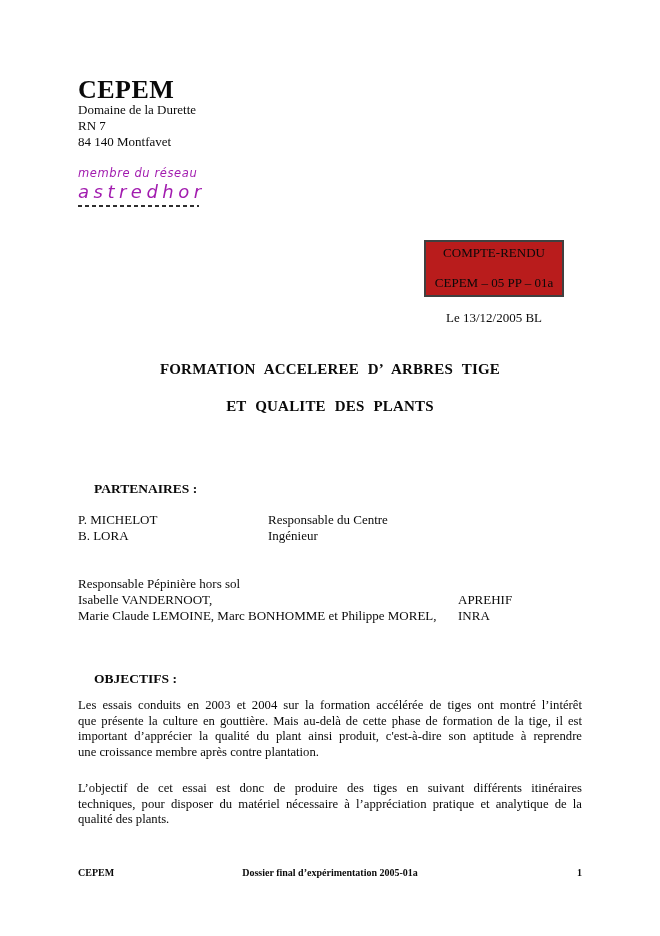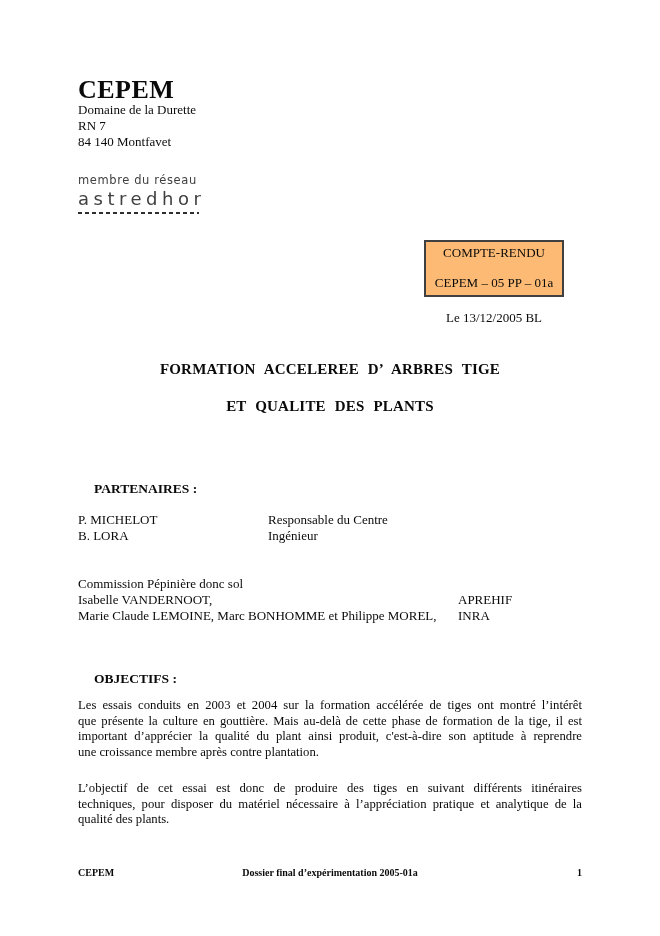--- a/index.html
+++ b/index.html
@@ -16,39 +16,40 @@
   .org-name {
     position: absolute; left: 78px; top: 76px;
     font-size: 26px; font-weight: bold; line-height: 1.05;
     letter-spacing: 0.5px;
   }
   .address {
     position: absolute; left: 78px; top: 102px;
     font-size: 13px; line-height: 16px;
   }
   .logo {
-    position: absolute; left: 78px; top: 173px;
-    color: #404040;
+    position: absolute; left: 78px; top: 166px;
+    color: #a21caf;
     font-family: "DejaVu Sans", sans-serif;
+    font-style: italic;
   }
   .logo-tagline {
     font-size: 11.5px; letter-spacing: 0.6px; font-weight: 500;
   }
   .logo-brand {
     font-size: 18px; letter-spacing: 4.5px; margin-top: 1px; text-align: center;
   }
   .logo-dots {
     margin-top: 3px; width: 121px; height: 2px;
     background: repeating-linear-gradient(90deg, #2e2e2e 0 4px, transparent 4px 7px);
   }
   
   .ref-box {
     position: absolute; left: 424px; top: 240px;
     width: 140px; height: 57px; box-sizing: border-box;
-    background: #fdba74; border: 2px solid #404040;
+    background: #b91c1c; border: 2px solid #404040;
     display: flex; flex-direction: column; justify-content: space-between;
     text-align: center; font-size: 13px; padding: 3px 0 4px 0;
   }
   .date-line {
     position: absolute; left: 424px; top: 310px; width: 140px;
     text-align: center; font-size: 13px;
   }
   
   .doc-title {
     position: absolute; left: 0; width: 660px;
@@ -126,21 +127,21 @@
       <span class="partner-name">P. MICHELOT</span>
       <span>Responsable du Centre</span>
     </div>
     <div class="partner-row">
       <span class="partner-name">B. LORA</span>
       <span>Ingénieur</span>
     </div>
   </div>
 
   <div class="commission">
-    <div>Commission Pépinière donc sol</div>
+    <div>Responsable Pépinière hors sol</div>
     <div class="member-row">
       <span class="member-names">Isabelle VANDERNOOT,</span>
       <span>APREHIF</span>
     </div>
     <div class="member-row">
       <span class="member-names">Marie Claude LEMOINE, Marc BONHOMME et Philippe MOREL,</span>
       <span>INRA</span>
     </div>
   </div>
 

